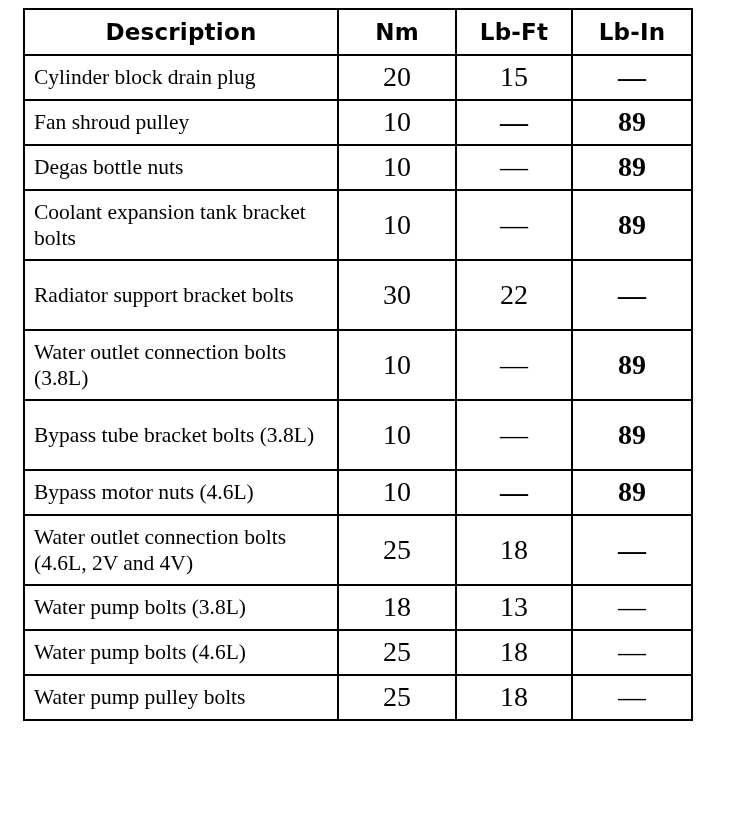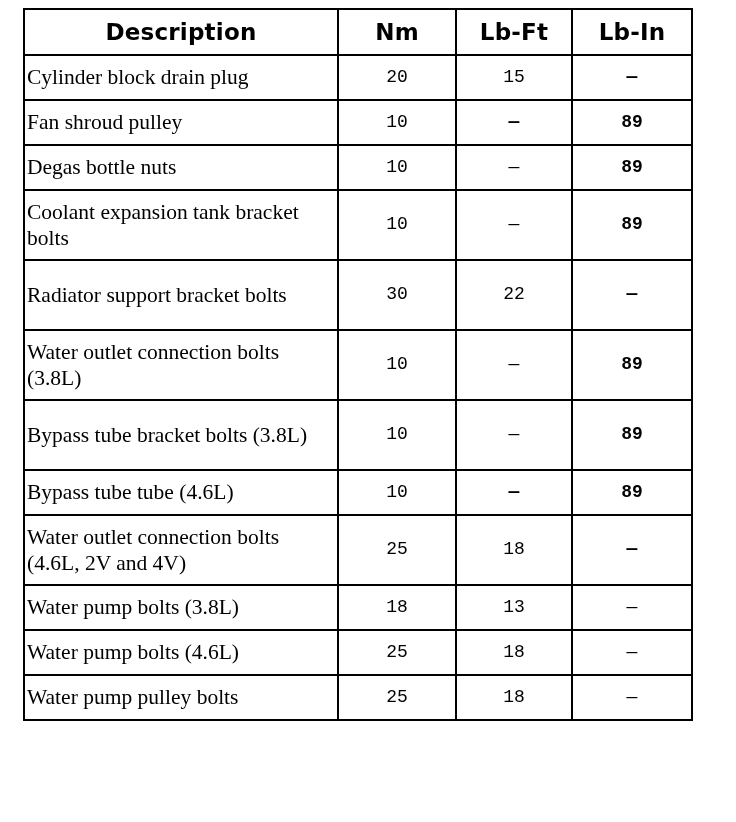--- a/index.html
+++ b/index.html
@@ -55,27 +55,27 @@
   }
 
   tbody td {
     font-size: 21.5px;
     line-height: 1.22;
     height: 37px;
   }
 
   td.desc {
     text-align: left;
-    padding: 3px 6px 3px 2px;
+    padding: 3px 6px 3px 9px;
   }
 
   td.num {
     text-align: center;
-    font-family: Liberation Mono, monospace;
-    font-size: 18px;
+    font-family: Liberation Serif, serif;
+    font-size: 28px;
   }
 
   td.num.bold {
     font-weight: bold;
   }
 
   .two-line td { height: 62px; }
 </style>
 </head>
 <body>
@@ -133,21 +133,21 @@
         <td class="num">—</td>
         <td class="num bold">89</td>
       </tr>
       <tr class="two-line">
         <td class="desc">Bypass tube bracket bolts (3.8L)</td>
         <td class="num">10</td>
         <td class="num">—</td>
         <td class="num bold">89</td>
       </tr>
       <tr>
-        <td class="desc">Bypass tube tube (4.6L)</td>
+        <td class="desc">Bypass motor nuts (4.6L)</td>
         <td class="num">10</td>
         <td class="num bold">—</td>
         <td class="num bold">89</td>
       </tr>
       <tr class="two-line">
         <td class="desc">Water outlet connection bolts (4.6L, 2V and 4V)</td>
         <td class="num">25</td>
         <td class="num">18</td>
         <td class="num bold">—</td>
       </tr>

